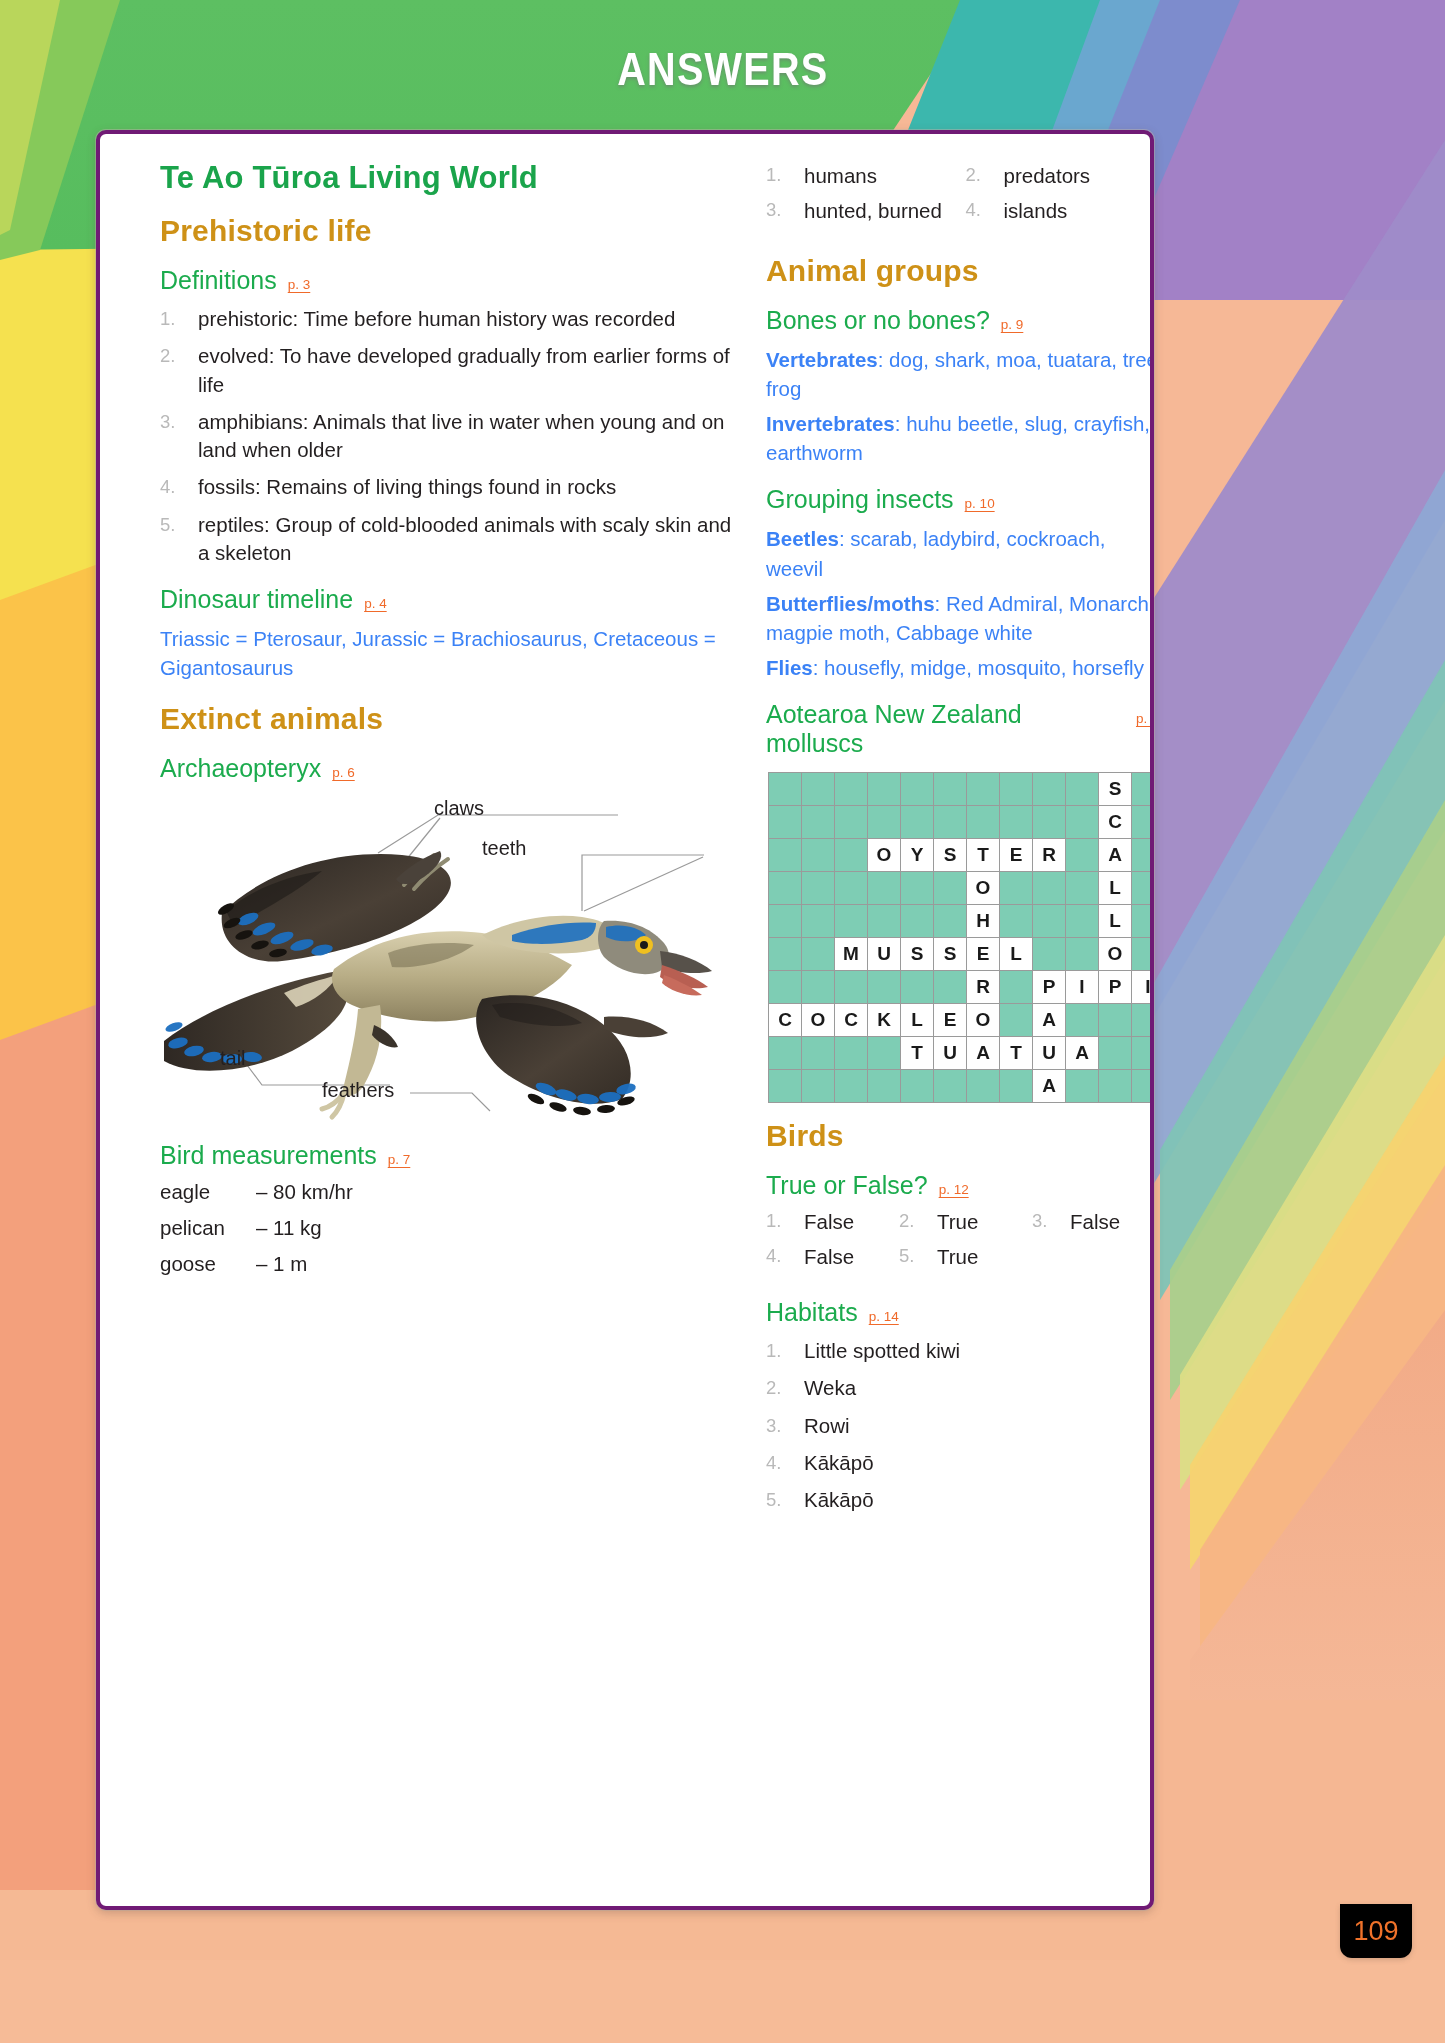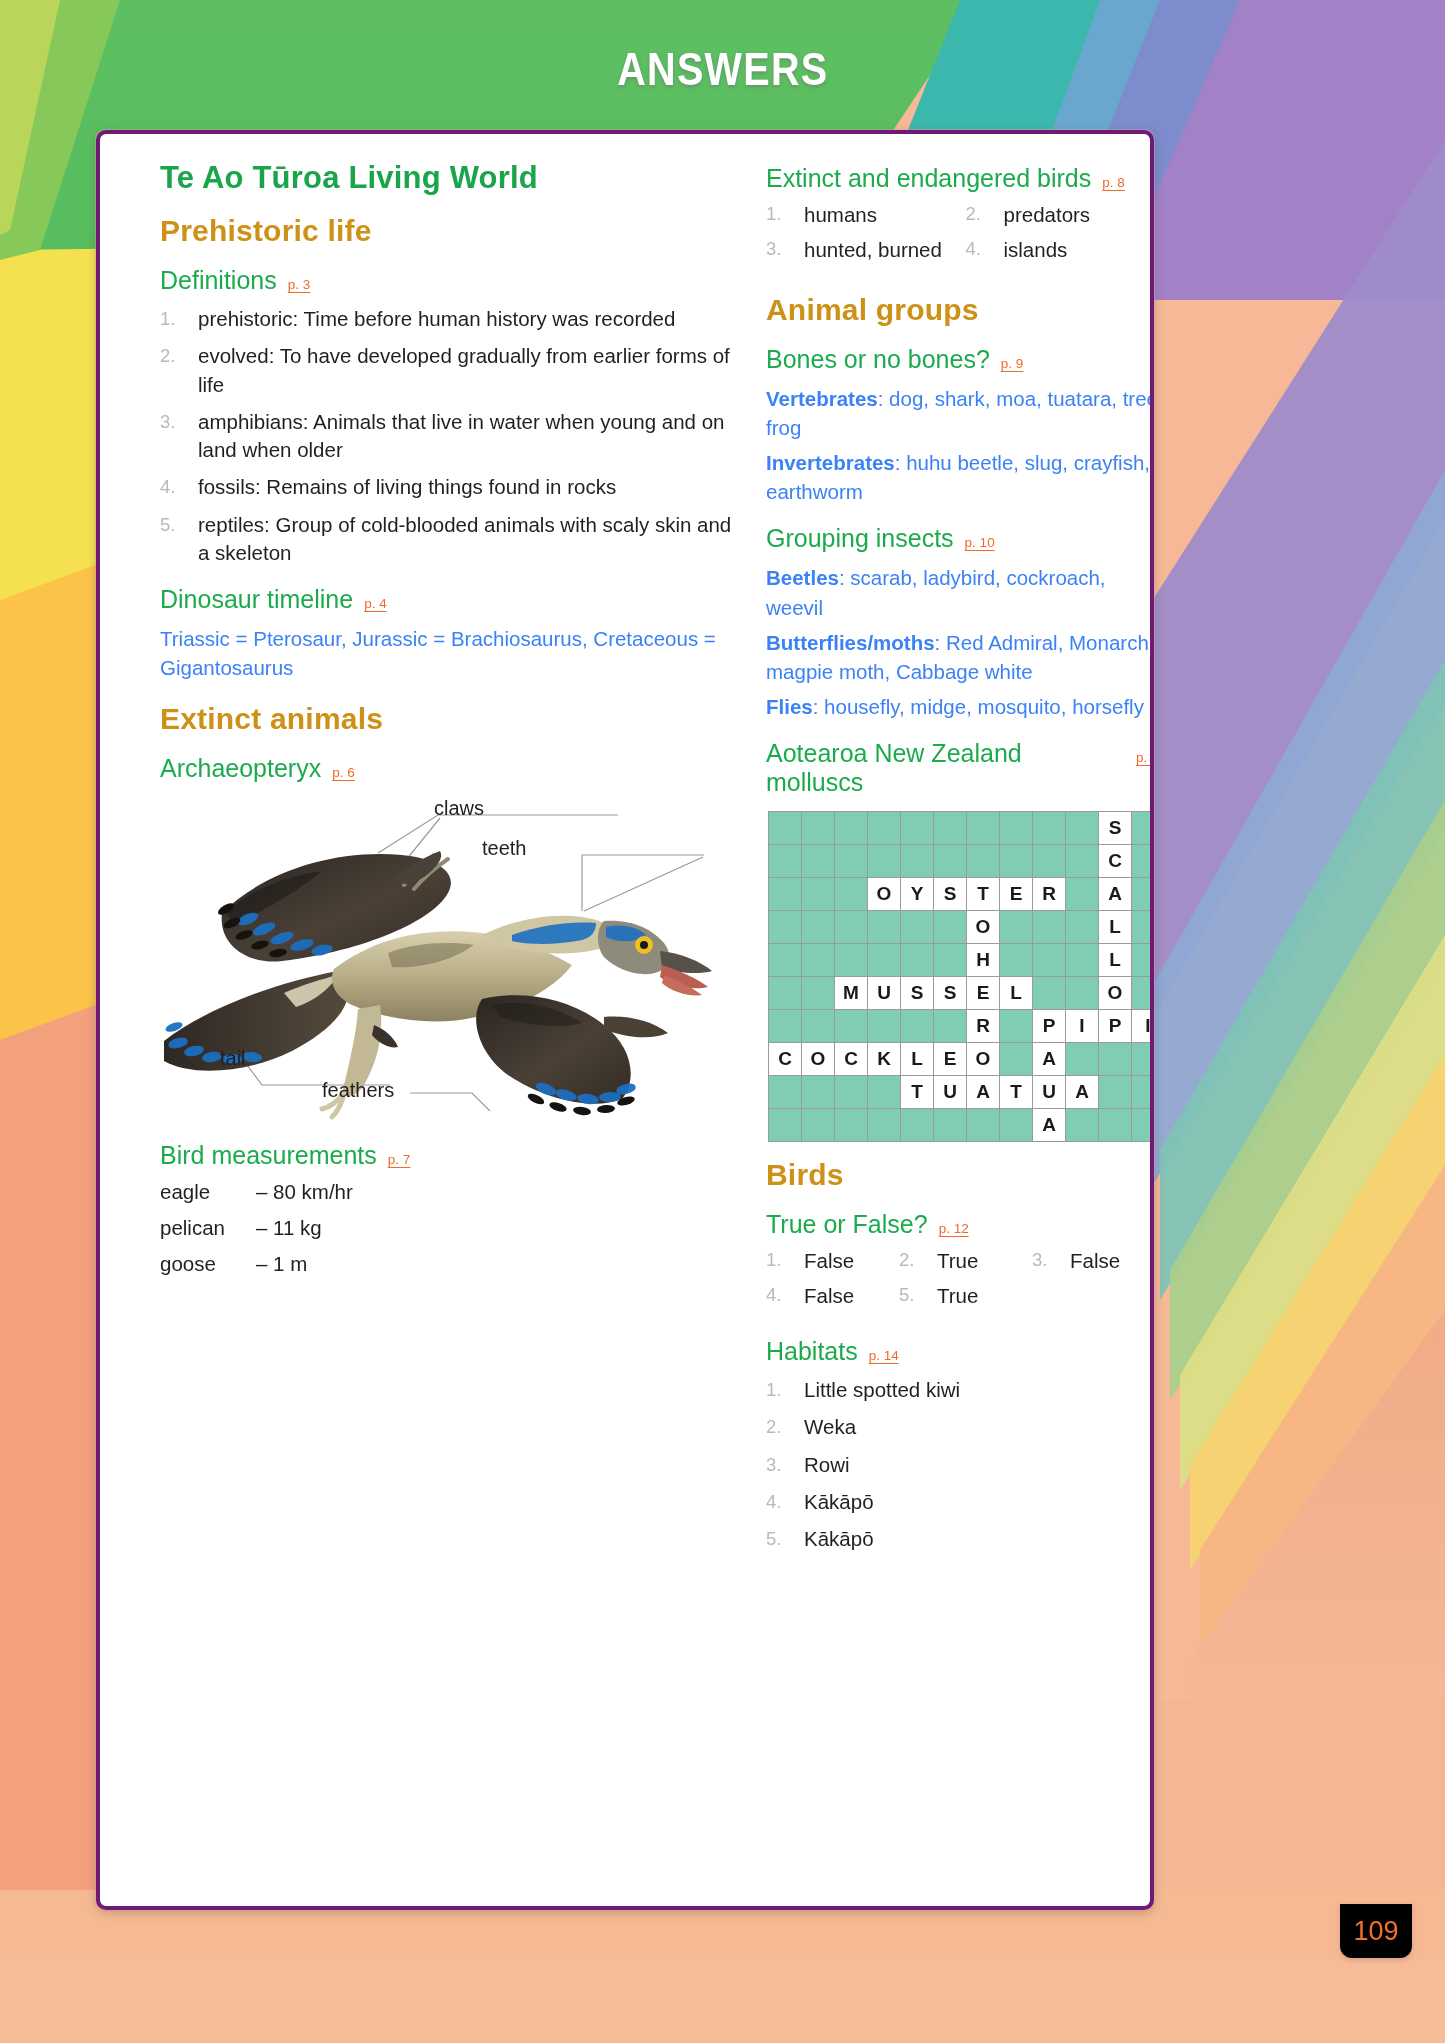--- a/index.html
+++ b/index.html
@@ -397,24 +397,20 @@
         </div>
         <div class="meas-row">
           <span class="name">goose</span>
           <span class="val">– 1 m</span>
         </div>
       </div>
     </div>
 
     <div class="col col-right">
 
-      <div class="h-sub" style="margin-top:4px">
-        <span>Extinct and endangered birds</span>
-        <span class="pref">p. 8</span>
-      </div>
       <div class="ans-grid g2">
         <div class="cell">
           <span class="num">1.</span>
           <span>humans</span>
         </div>
         <div class="cell">
           <span class="num">2.</span>
           <span>predators</span>
         </div>
         <div class="cell">

